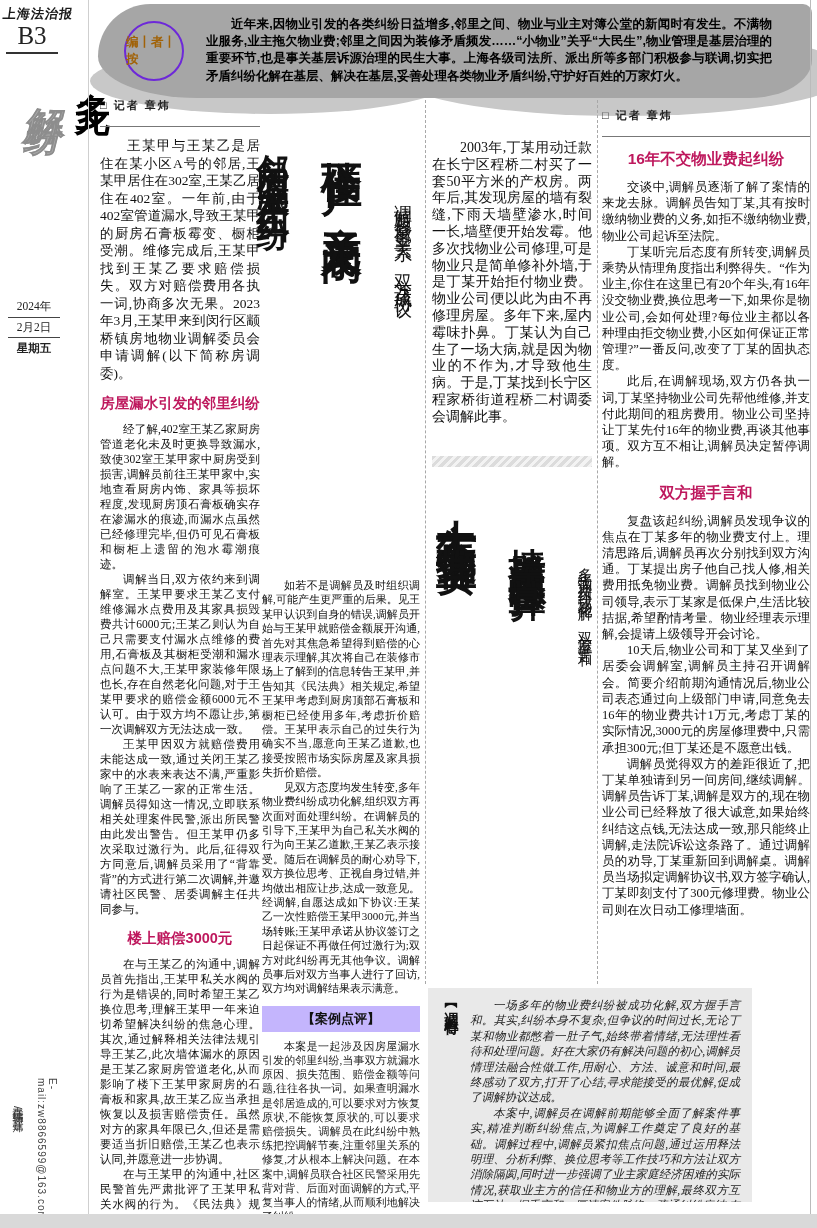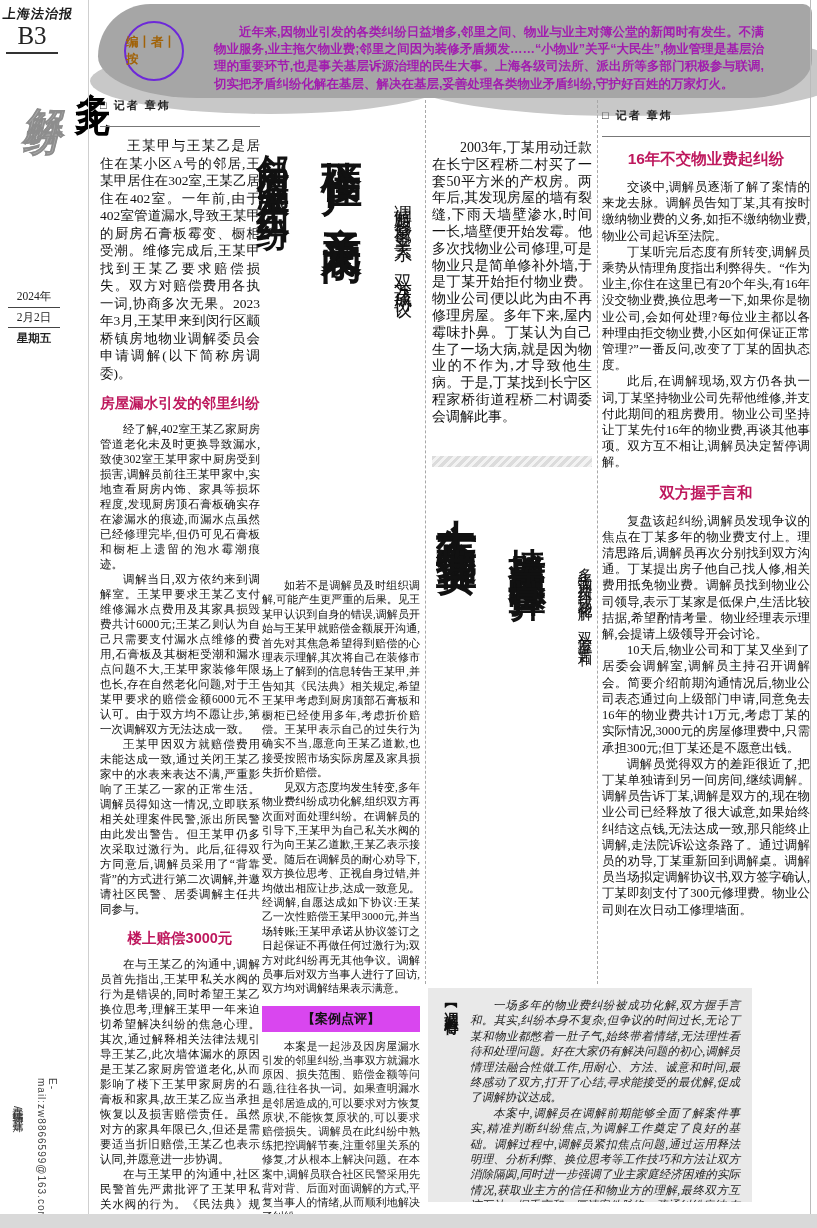--- a/index.html
+++ b/index.html
@@ -11,55 +11,55 @@
   .masthead{position:absolute;left:0;top:0;width:92px;height:1228px;}
   .side-rule{position:absolute;left:88px;top:0;width:1px;height:1228px;background:#cfcfcf;}
   .paper-logo{position:absolute;left:3px;top:5px;width:80px;font-weight:900;font-size:13px;
               letter-spacing:1px;transform:skewX(-8deg);color:#1a1a1a;font-family:"Liberation Serif",serif;}
   .page-no{position:absolute;left:6px;top:22px;width:52px;text-align:center;font-size:25px;
            font-family:"Liberation Serif",serif;color:#222;border-bottom:2px solid #333;padding-bottom:2px;}
   .vert-title{position:absolute;left:16px;top:64px;writing-mode:vertical-rl;text-orientation:upright;}
   .vt-main{font-family:"Liberation Sans",sans-serif;font-weight:900;font-size:37px;color:#000;letter-spacing:8px;}
   .vt-art{font-family:"Liberation Serif",serif;font-style:italic;font-weight:bold;font-size:38px;
           color:#a9a9a9;letter-spacing:10px;margin-top:14px;-webkit-text-stroke:.6px #8d8d8d;}
-  .date-block{position:absolute;left:8px;top:289px;width:52px;text-align:center;font-size:11.5px;color:#222;}
+  .date-block{position:absolute;left:8px;top:299px;width:52px;text-align:center;font-size:11.5px;color:#222;}
   .date-day{border-top:1px solid #444;border-bottom:1px solid #444;margin:3px 0;padding:2px 0;}
   .date-week{font-weight:bold;}
   .editor-credit{position:absolute;left:10px;top:1098px;writing-mode:vertical-rl;font-size:11px;
                  color:#333;font-family:"Liberation Sans",sans-serif;letter-spacing:2px;}
   .email-credit{position:absolute;left:36px;top:1078px;writing-mode:vertical-rl;font-size:10px;
                 color:#444;font-family:"Liberation Sans",sans-serif;letter-spacing:1px;}
 
   
   .note{position:absolute;left:98px;top:4px;width:714px;height:94px;}
   .note-light1{position:absolute;left:-8px;top:44px;width:360px;height:66px;background:#c8c8c8;border-radius:50%;}
   .note-light2{position:absolute;right:-40px;top:26px;width:460px;height:86px;background:#c8c8c8;border-radius:50%;}
   .note-bg{position:absolute;inset:0;background:#a6a6a6;border-radius:58px 10px 70px 110px / 58px 10px 42px 46px;}
   .note-label{position:absolute;left:26px;top:17px;width:60px;height:60px;border:2px solid #6d28d9;
               border-radius:50%;display:flex;align-items:center;justify-content:center;
               font-family:Liberation Serif, serif;font-weight:bold;font-size:12.5px;color:#a16207;}
-  .note-text{position:absolute;left:104px;right:36px;top:8px;margin:12px;text-indent:2em;
+  .note-text{position:absolute;left:104px;right:36px;top:8px;margin:4px;text-indent:2em;
              font-family:"Liberation Sans",sans-serif;font-weight:600;font-size:12.5px;
-             line-height:17.2px;color:#a21caf;text-align:justify;}
+             line-height:17.2px;color:#000000;text-align:justify;}
 
   
   .byline{font-family:"Liberation Sans",sans-serif;font-weight:bold;font-size:11px;letter-spacing:2px;
           color:#222;border-bottom:1px solid #777;padding-bottom:13px;margin:0 0 10px 0;}
   .sec-h{font-family:"Liberation Sans",sans-serif;font-weight:bold;text-align:center;color:#be185d;
          margin:10px 0 8px 0;}
   p.body{margin:0;text-align:justify;text-indent:2em;}
 
   
   .col1{position:absolute;left:100px;top:98px;width:160px;height:1112px;overflow:hidden;}
   .col1 .intro{font-size:13.5px;line-height:17.5px;}
   .col1 p.body.small, .col2 p.body{font-size:11.5px;line-height:15px;}
   .col1 .sec-h{font-size:14.5px;margin:12px 0 9px 0;}
   .col2{position:absolute;left:262px;top:578px;width:158px;height:650px;overflow:hidden;}
   .col2 p.body{font-size:11px;line-height:14.4px;}
-  .review-bar{background:#d946ef;font-family:"Liberation Sans",sans-serif;font-weight:bold;
+  .review-bar{background:#c4b5fd;font-family:"Liberation Sans",sans-serif;font-weight:bold;
               font-size:13px;text-align:center;padding:4px 9px;margin:10px 0 7px 0;}
   .review-text{margin:0;text-align:justify;text-indent:2em;font-size:11px;line-height:14.2px;color:#222;}
 
   
   .hl1{position:absolute;left:256px;top:128px;width:156px;height:450px;display:flex;flex-direction:row;
        justify-content:space-between;overflow:hidden;}
   .v{writing-mode:vertical-rl;text-orientation:upright;}
   .hl1 .hl-sub{font-size:33px;font-weight:900;letter-spacing:8px;line-height:1;}
   .hl1 .hl-main{font-size:41px;font-weight:900;letter-spacing:4px;line-height:1;}
   .hl1 .hl-kicker{font-size:18px;font-weight:500;letter-spacing:5px;margin-top:62px;line-height:1;}

